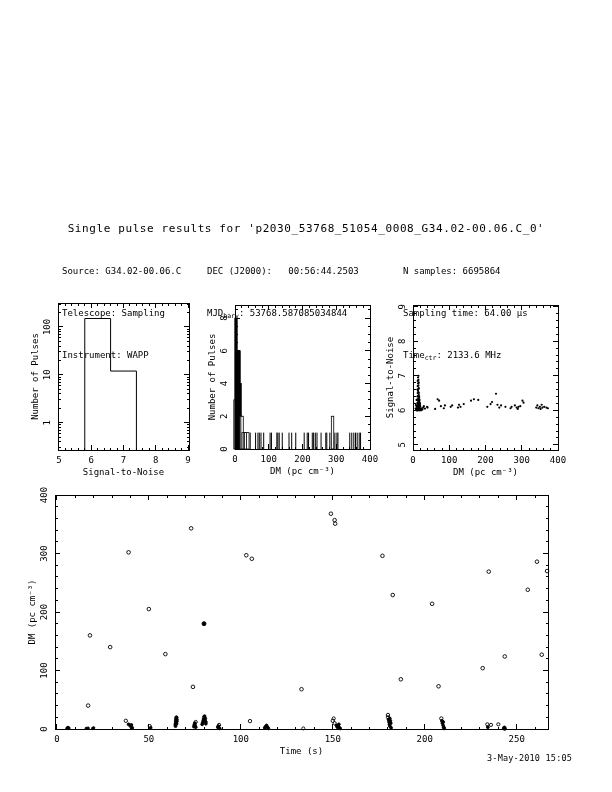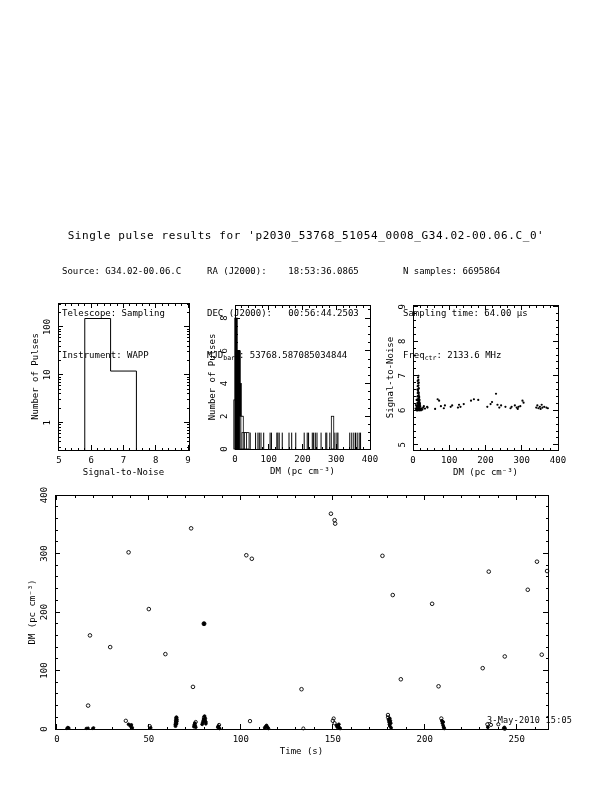--- a/index.html
+++ b/index.html
@@ -1,51 +1,50 @@
 <!DOCTYPE html>
 <html><head>
 <meta charset="utf-8">
 <style>
   html,body{margin:0;padding:0;background:#888;}
   .page{position:relative;width:612px;height:792px;background:#ffffff;margin:0 auto;overflow:hidden;
         font-family:"DejaVu Sans Mono", monospace;color:#000;}
-  .title{position:absolute;top:229px;left:0;right:0;text-align:center;
+  .title{position:absolute;top:222px;left:0;right:0;text-align:center;
          font-size:11px;letter-spacing:0.6px;white-space:pre;}
   .info{position:absolute;top:236px;font-size:9px;line-height:14px;white-space:pre;}
   .col1{left:62px;}
   .col2{left:207px;}
   .col3{left:403px;}
   .sub{font-size:6.5px;vertical-align:-2px;}
-  .timestamp{position:absolute;left:487px;top:715px;font-size:8.5px;letter-spacing:0.2px;}
+  .timestamp{position:absolute;left:487px;top:753px;font-size:8.5px;letter-spacing:0.2px;}
   svg.plots{position:absolute;left:0;top:0;}
   svg text{font-family:"DejaVu Sans Mono", monospace;fill:#000;}
 </style>
 </head>
 <body>
 
 <div class="page">
 
   <div class="title">Single pulse results for 'p2030_53768_51054_0008_G34.02-00.06.C_0'</div>
 
   <div class="info col1">
     <div>Source: G34.02-00.06.C</div>
     <div>Telescope: Sampling</div>
     <div>Instrument: WAPP</div>
   </div>
 
   <div class="info col2">
-    <div>RA (J2000):    18:53:36.0865</div>
     <div>DEC (J2000):   00:56:44.2503</div>
     <div><span>MJD</span><span class="sub">bary</span><span>: 53768.587085034844</span></div>
   </div>
 
   <div class="info col3">
     <div>N samples: 6695864</div>
     <div>Sampling time: 64.00 μs</div>
-    <div><span>Freq</span><span class="sub">ctr</span><span>: 2133.6 MHz</span></div>
+    <div><span>Time</span><span class="sub">ctr</span><span>: 2133.6 MHz</span></div>
   </div>
 
   <svg class="plots" id="plots" width="612" height="792" viewBox="0 0 612 792">
       <g>
         <rect x="58" y="303" width="131" height="147" fill="none" stroke="#000000" stroke-width="1" shape-rendering="crispEdges"></rect>
         <g>
           <line x1="58.96798029556651" y1="450" x2="58.96798029556651" y2="445" stroke="#000000" stroke-width="1" shape-rendering="crispEdges"></line>
           <line x1="58.96798029556651" y1="303" x2="58.96798029556651" y2="308" stroke="#000000" stroke-width="1" shape-rendering="crispEdges"></line>
           <text x="58.96798029556651" y="463" text-anchor="middle" font-size="9">5</text>
           <line x1="91.23399014778326" y1="450" x2="91.23399014778326" y2="445" stroke="#000000" stroke-width="1" shape-rendering="crispEdges"></line>

